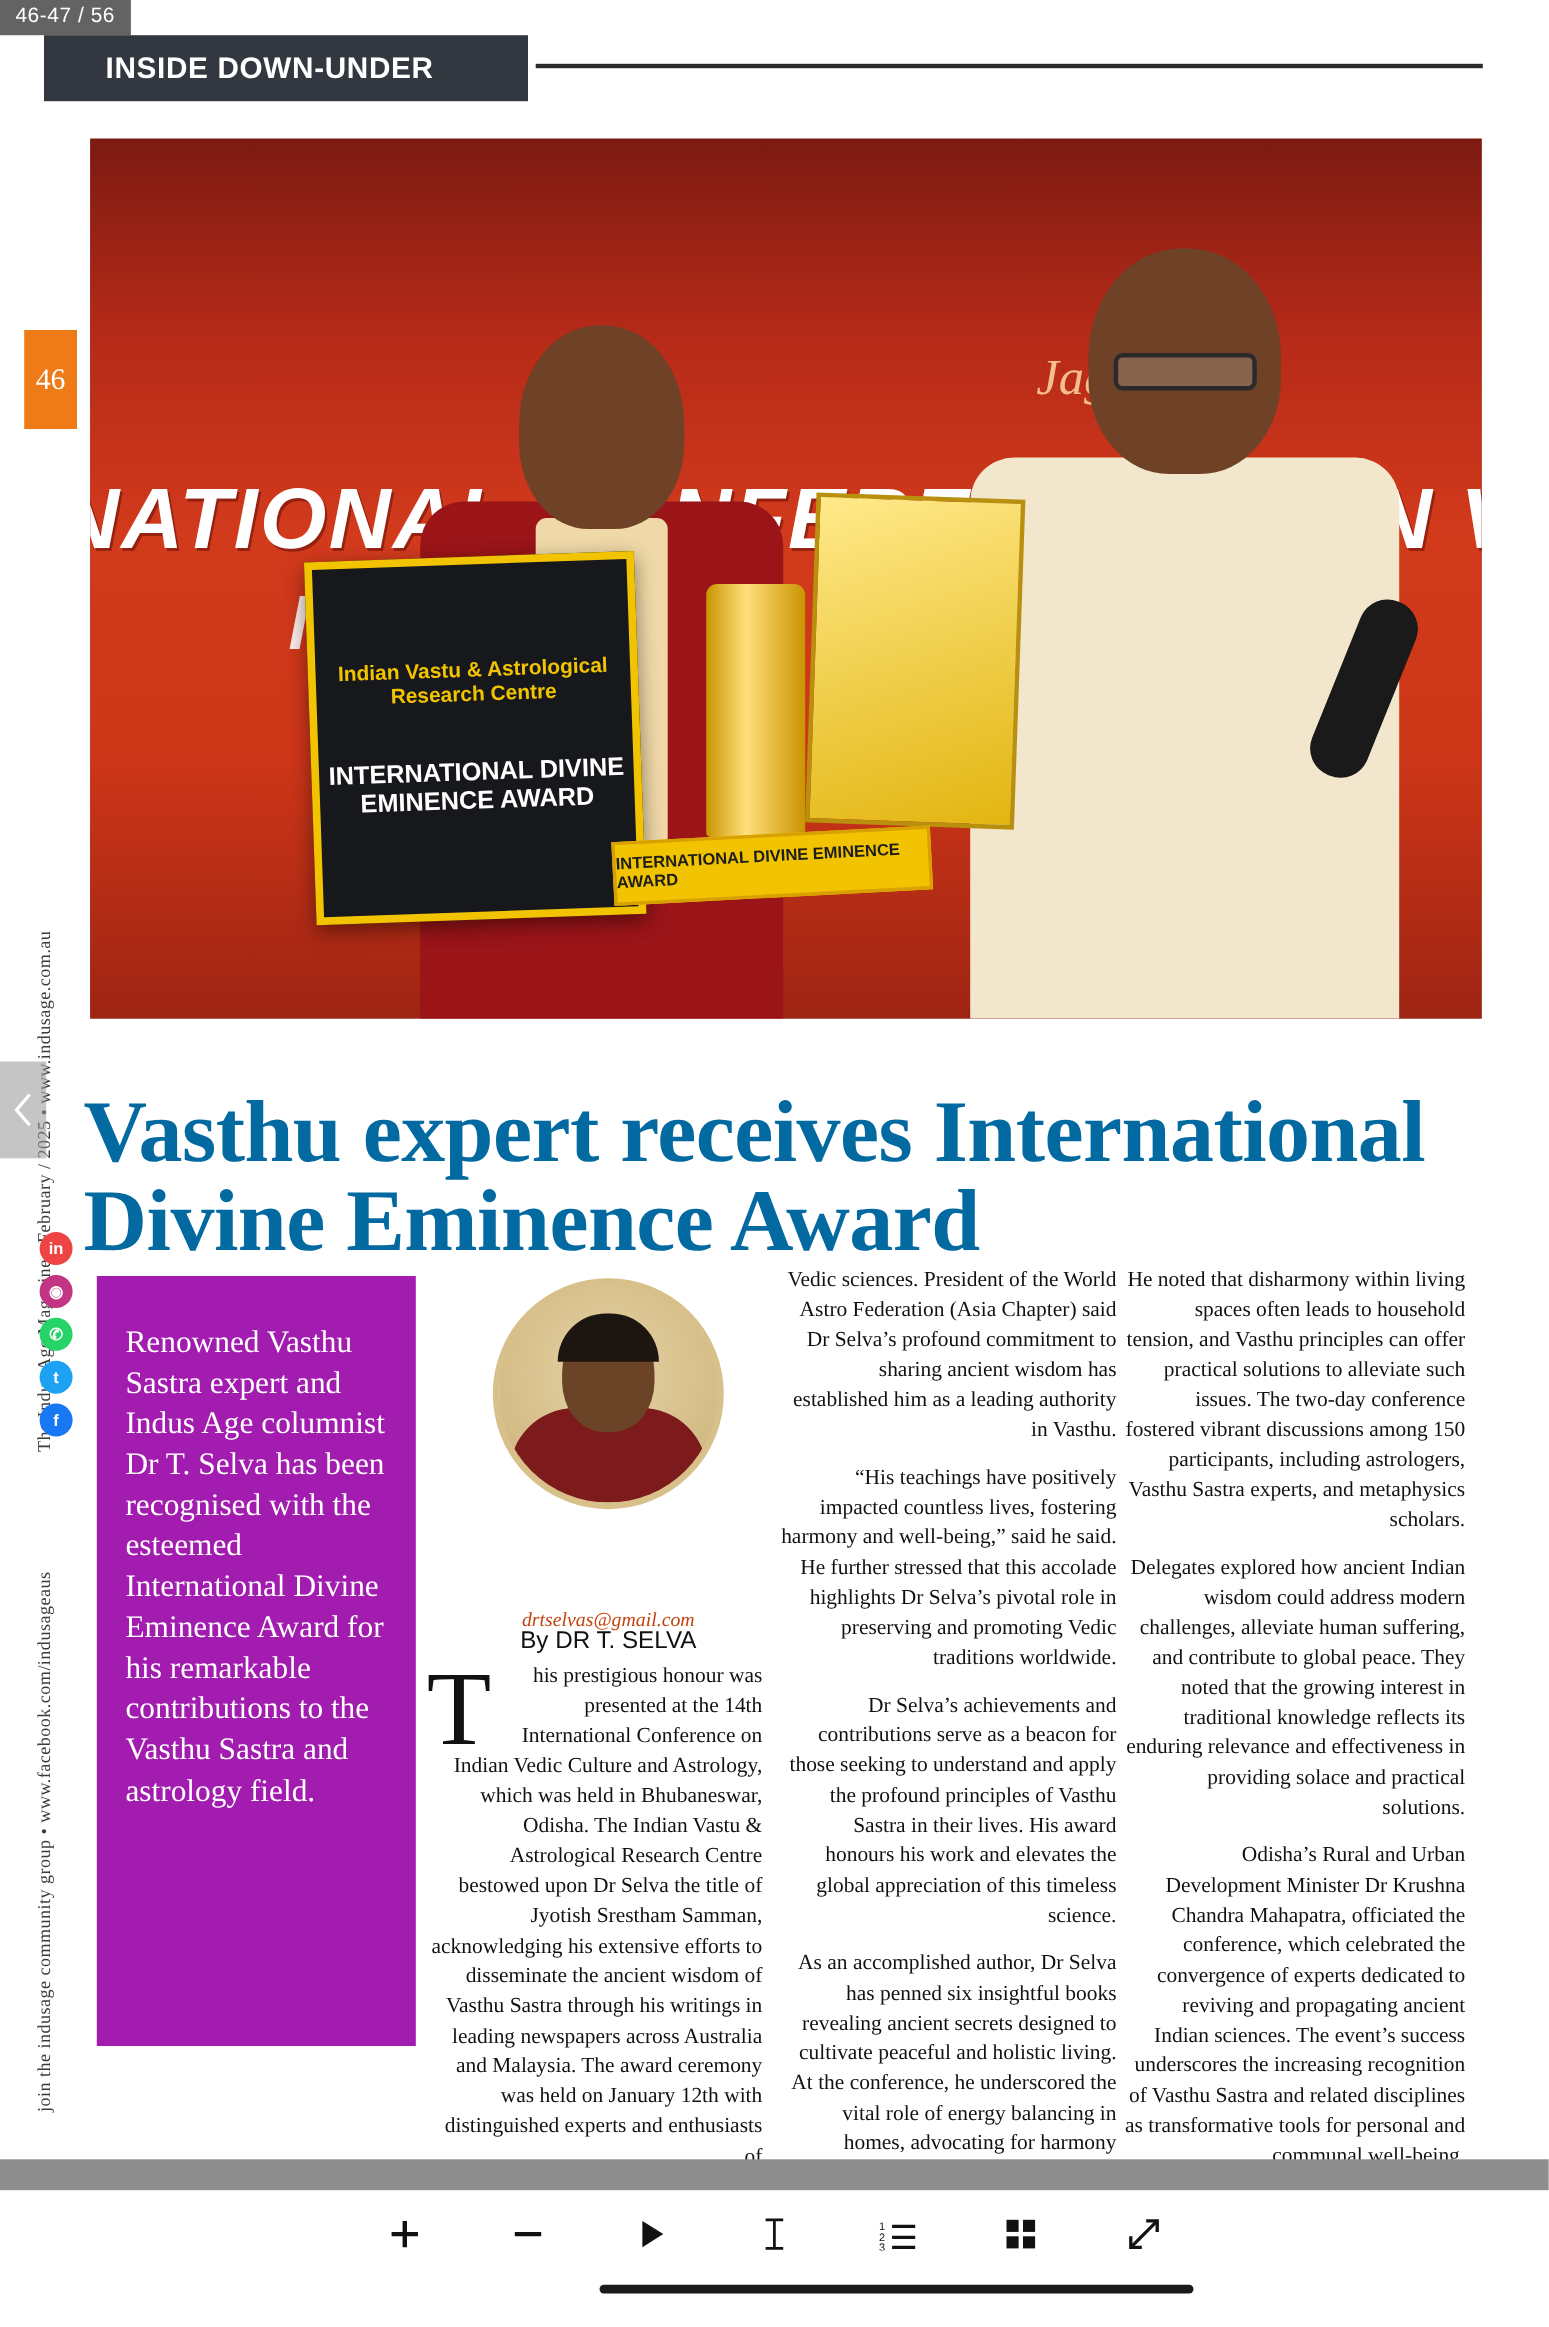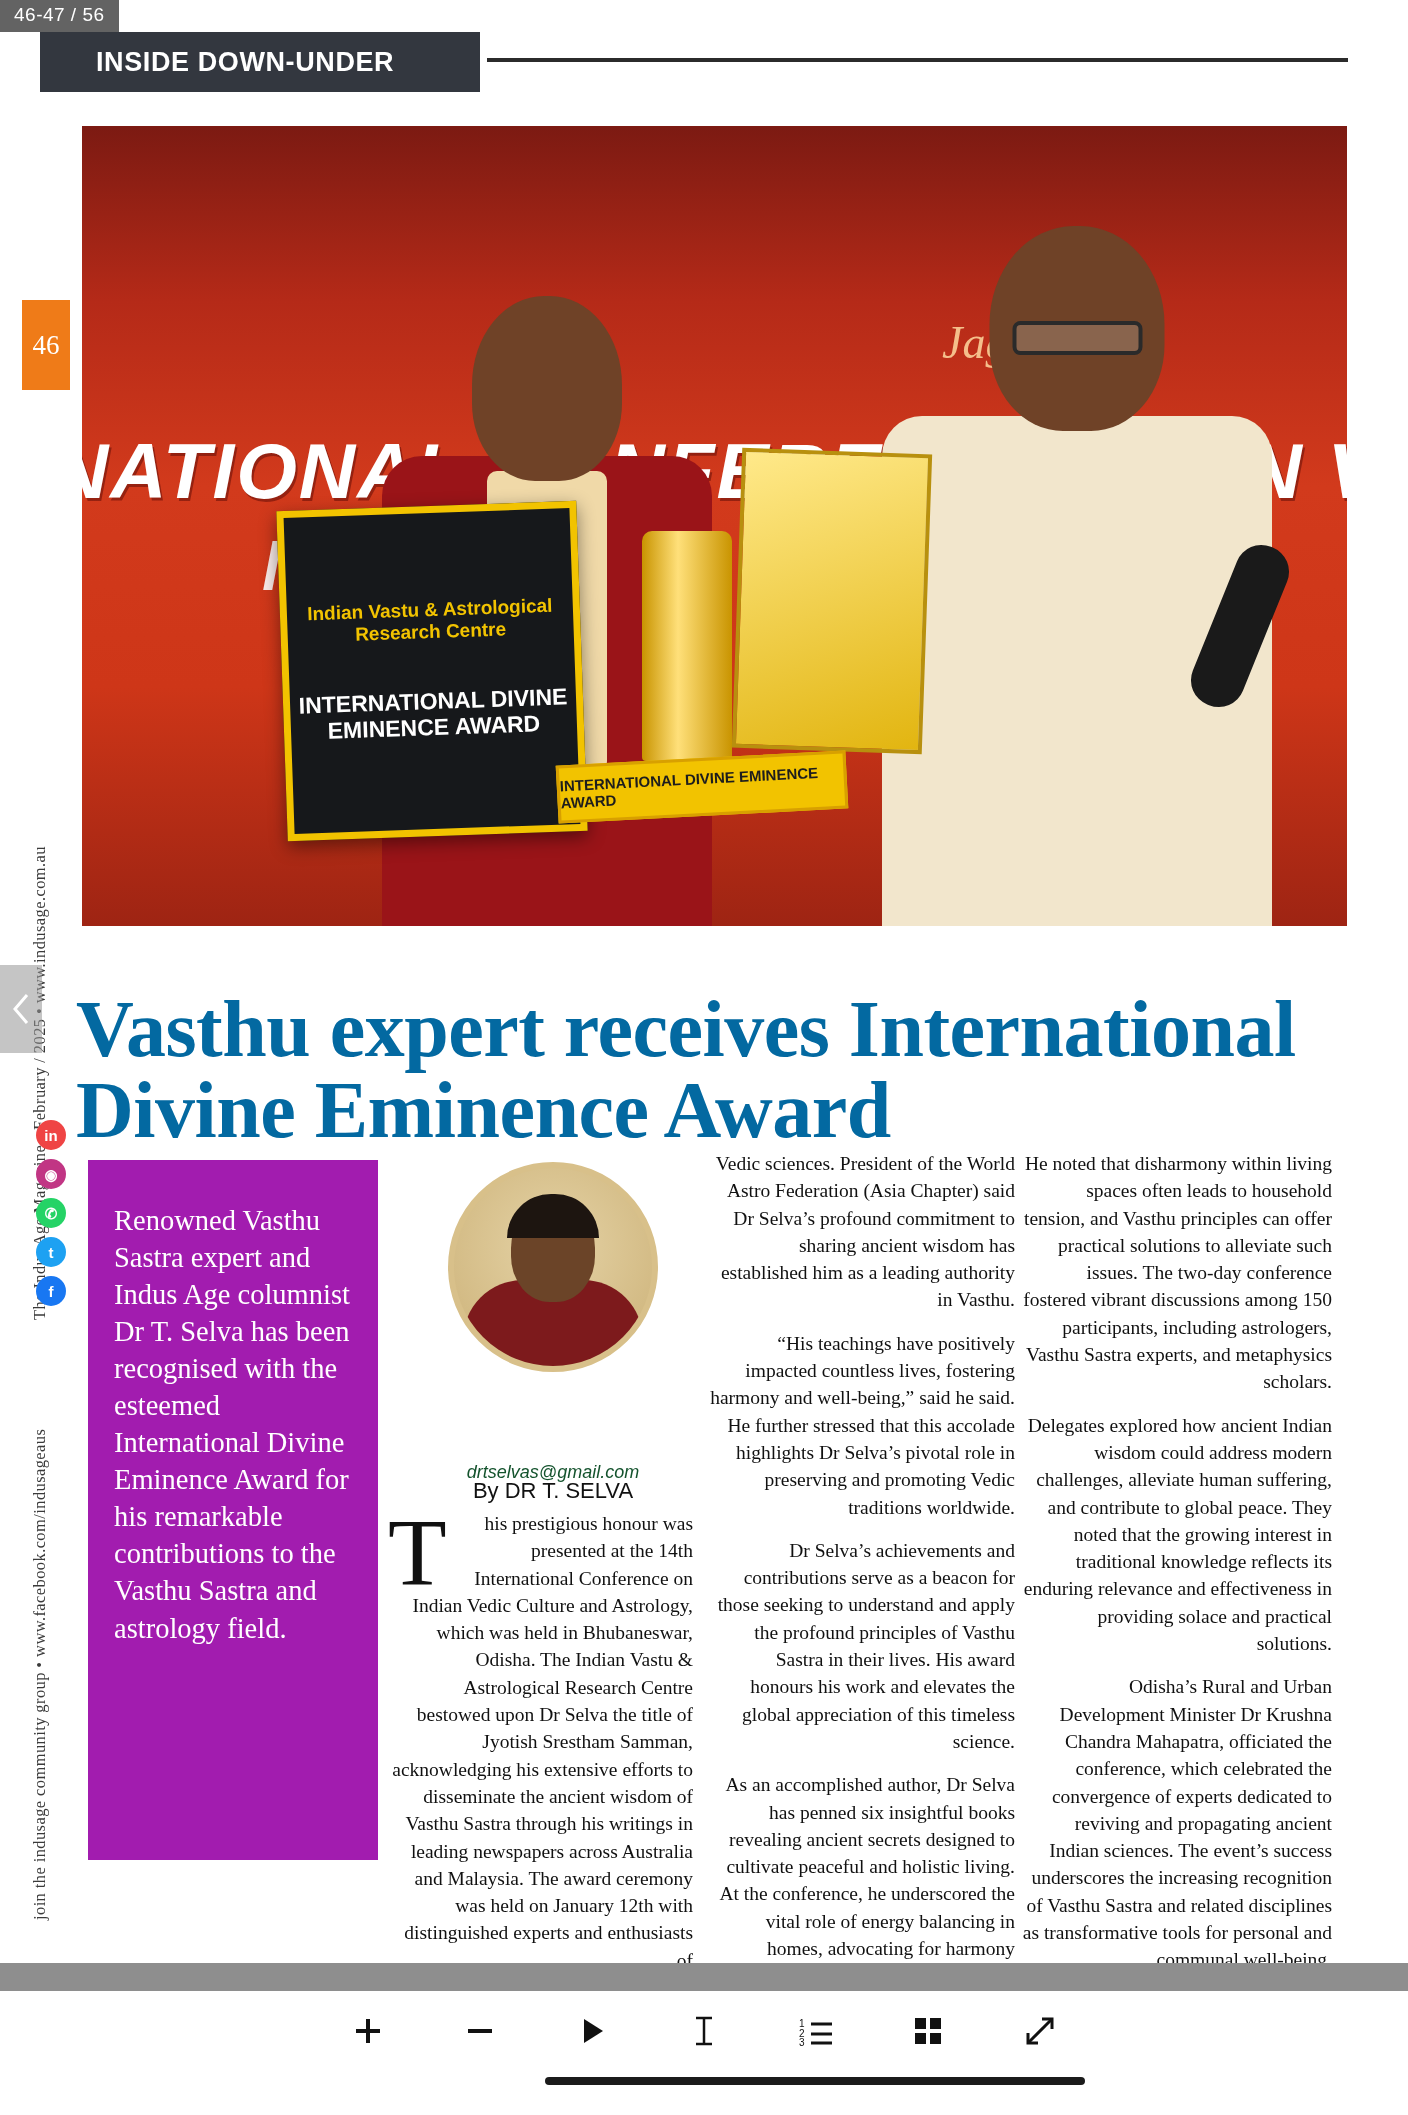--- a/index.html
+++ b/index.html
@@ -318,24 +318,24 @@
     font-family: "Liberation Sans", sans-serif;
     font-size: 22px;
     color: #111;
     margin-top: 46px;
   }
   #author-email {
     position: absolute;
     left: 398px; top: 1462px;
     width: 310px;
     text-align: center;
-    font-family: Liberation Sans, sans-serif;
+    font-family: Liberation Serif, serif;
     font-style: italic;
     font-size: 18px;
-    color: #14532d;
+    color: #c2410c;
   }
 
   
   .body-col {
     position: absolute;
     top: 1150px;
     width: 305px;
     font-family: "Liberation Serif", serif;
     font-size: 19.5px;
     line-height: 1.40;

